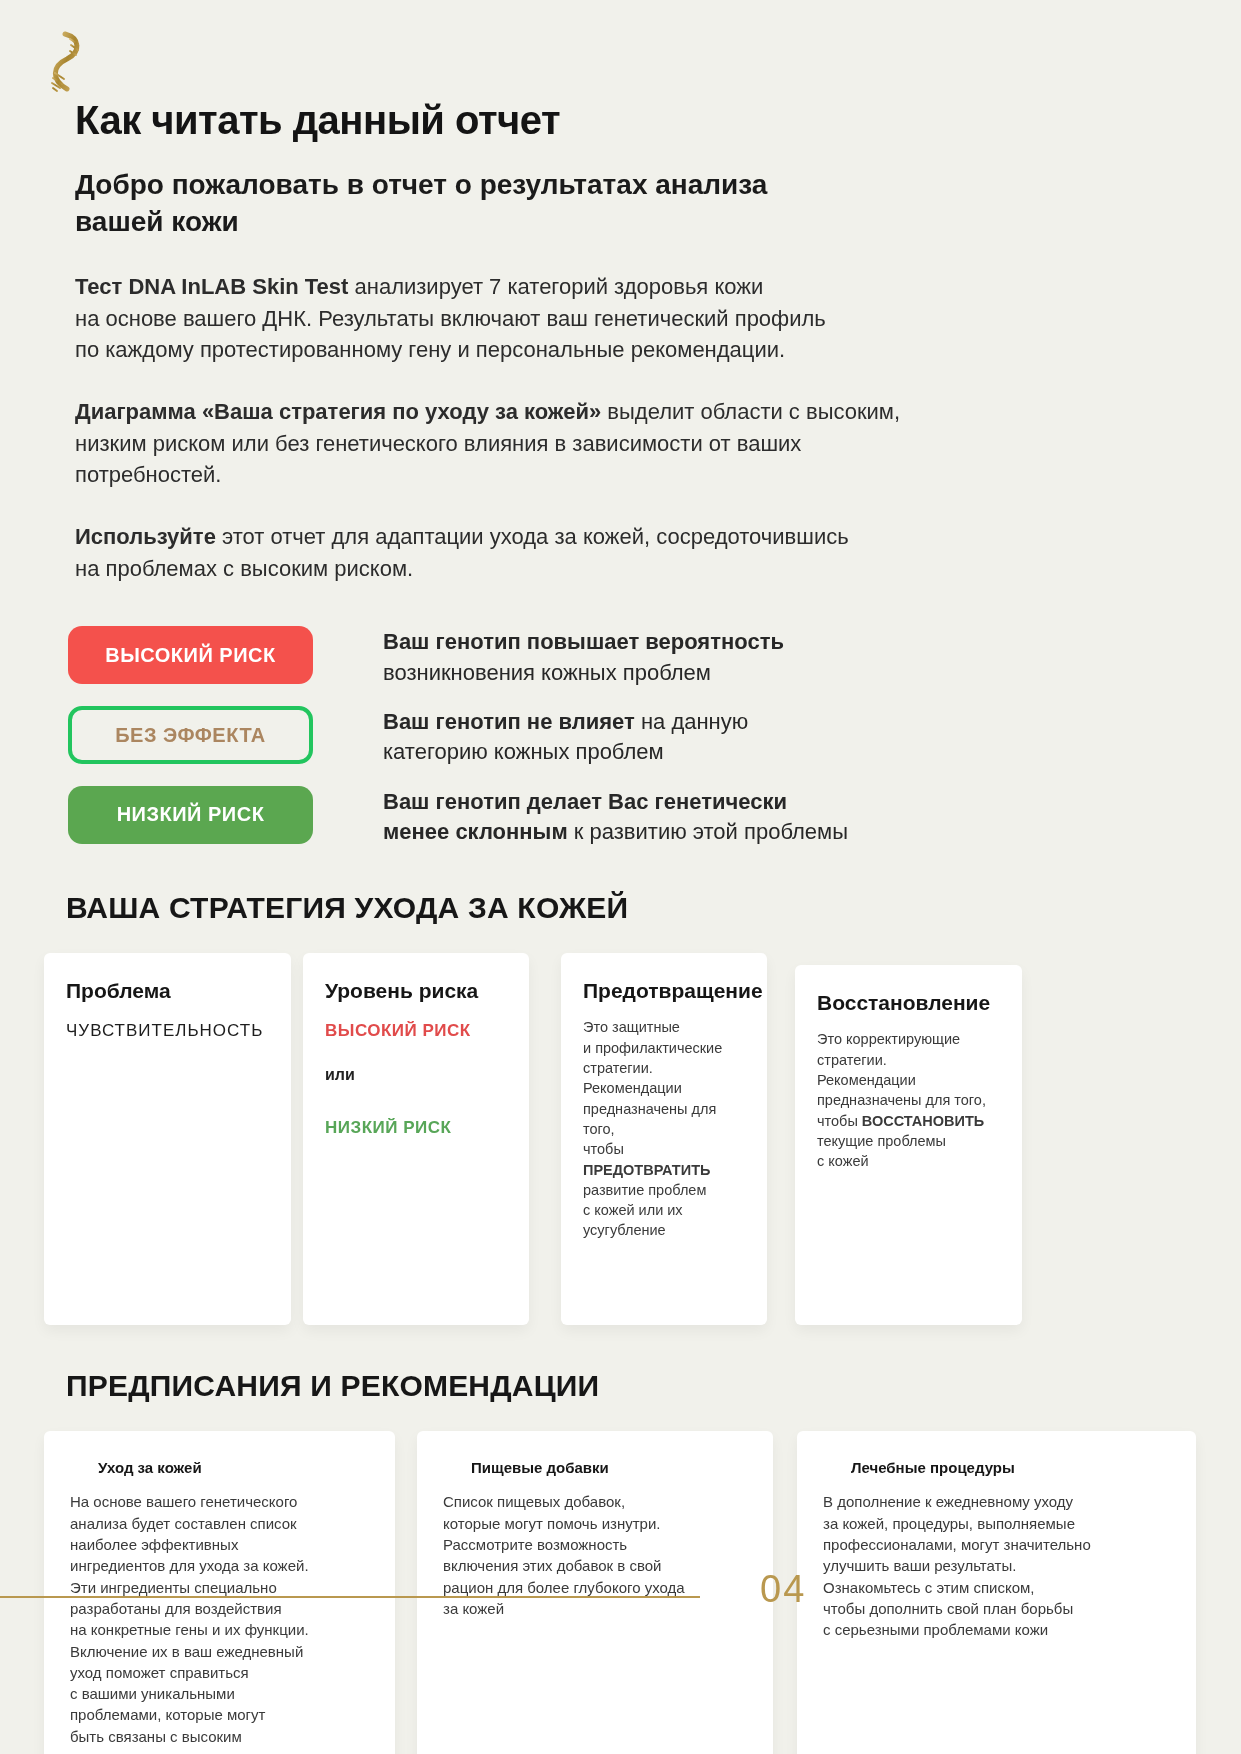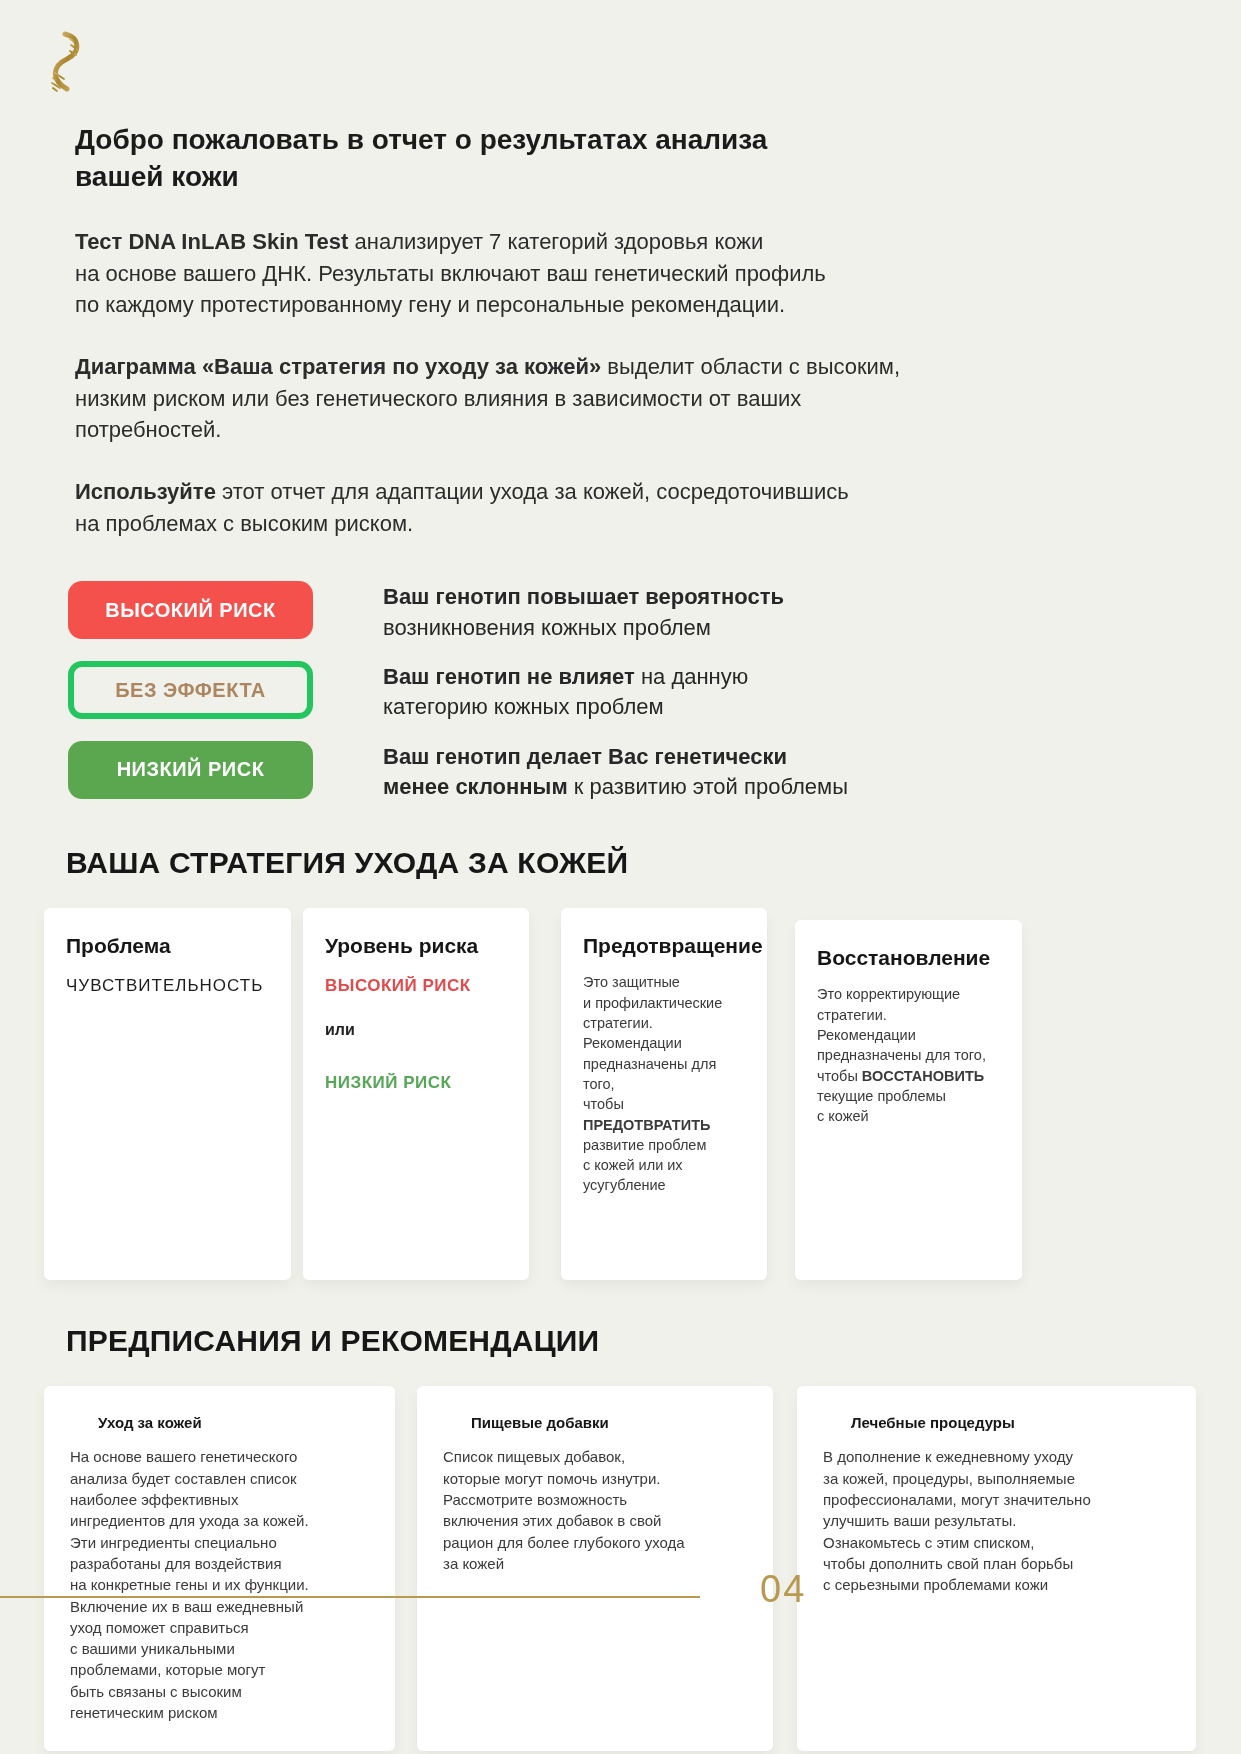--- a/index.html
+++ b/index.html
@@ -42,21 +42,21 @@
   }
   .legend{margin:42px 0 0 24px;}
   .legend-row{display:flex;align-items:flex-start;margin-bottom:18px;}
   .badge{
     width:245px;height:58px;border-radius:14px;
     display:flex;align-items:center;justify-content:center;
     font-size:20px;font-weight:700;letter-spacing:.5px;
     flex:0 0 auto;
   }
   .badge-high{background:var(--risk-red,#f4514c);color:#fff;}
-  .badge-neutral{background:transparent;border:6px solid #22c55e;color:var(--badge-neutral,#ab8660);}
+  .badge-neutral{background:transparent;border:4px solid #22c55e;color:var(--badge-neutral,#ab8660);}
   .badge-low{background:var(--risk-green,#5ba750);color:#fff;}
   .legend-desc{
     margin-left:70px;margin-top:1px;
     font-size:22px;line-height:1.38;color:#272727;
   }
   .section-heading{
     margin:44px 0 0 22px;
     font-size:30px;font-weight:700;letter-spacing:.2px;color:#171717;
   }
   .cards-row{display:flex;margin-top:28px;}
@@ -108,20 +108,21 @@
         </linearGradient>
       </defs>
       <path d="M21 4 C36 8 37 22 23 29 C8 36 7 50 23 59" fill="none" stroke="url(#gold)" stroke-width="5" stroke-linecap="round"></path>
       <path d="M26 9 L34 14 M27 15 L34 20 M26 21 L32 25" fill="none" stroke="url(#gold)" stroke-width="2" stroke-linecap="round"></path>
       <path d="M11 43 L20 49 M9 48 L18 54 M8 53 L16 58 M9 58 L13 61" fill="none" stroke="url(#gold)" stroke-width="2" stroke-linecap="round"></path>
     </svg>
   </div>
 
   <div class="content">
 
+    <h1>Как читать данный отчет</h1>
     <h2 class="pre">Добро пожаловать в отчет о результатах анализа
 вашей кожи</h2>
 
     <p class="intro-p pre"><span class="b">Тест DNA InLAB Skin Test</span><span> анализирует 7 категорий здоровья кожи
 на основе вашего ДНК. Результаты включают ваш генетический профиль
 по каждому протестированному гену и персональные рекомендации.</span></p>
     <p class="intro-p pre"><span class="b">Диаграмма «Ваша стратегия по уходу за кожей»</span><span> выделит области с высоким,
 низким риском или без генетического влияния в зависимости от ваших
 потребностей.</span></p>
     <p class="intro-p pre"><span class="b">Используйте</span><span> этот отчет для адаптации ухода за кожей, сосредоточившись

